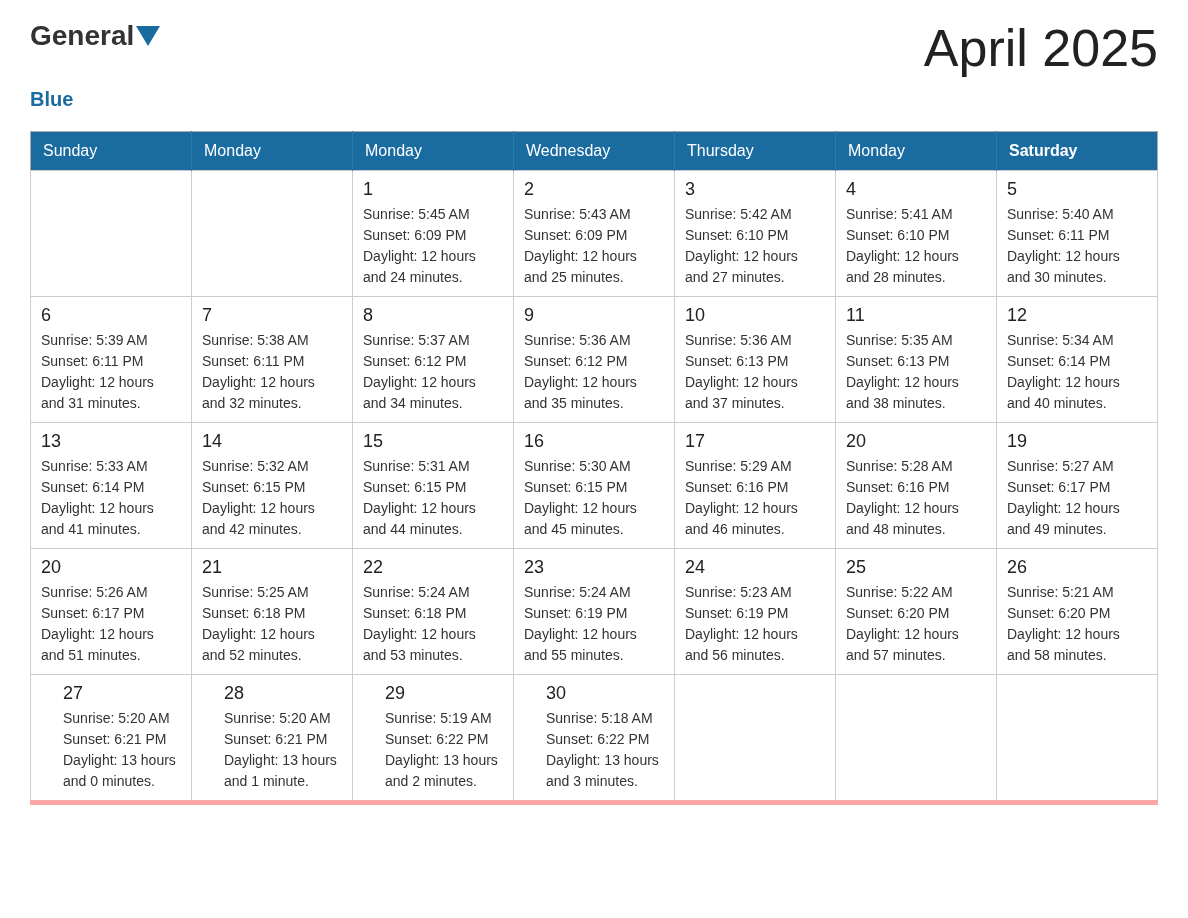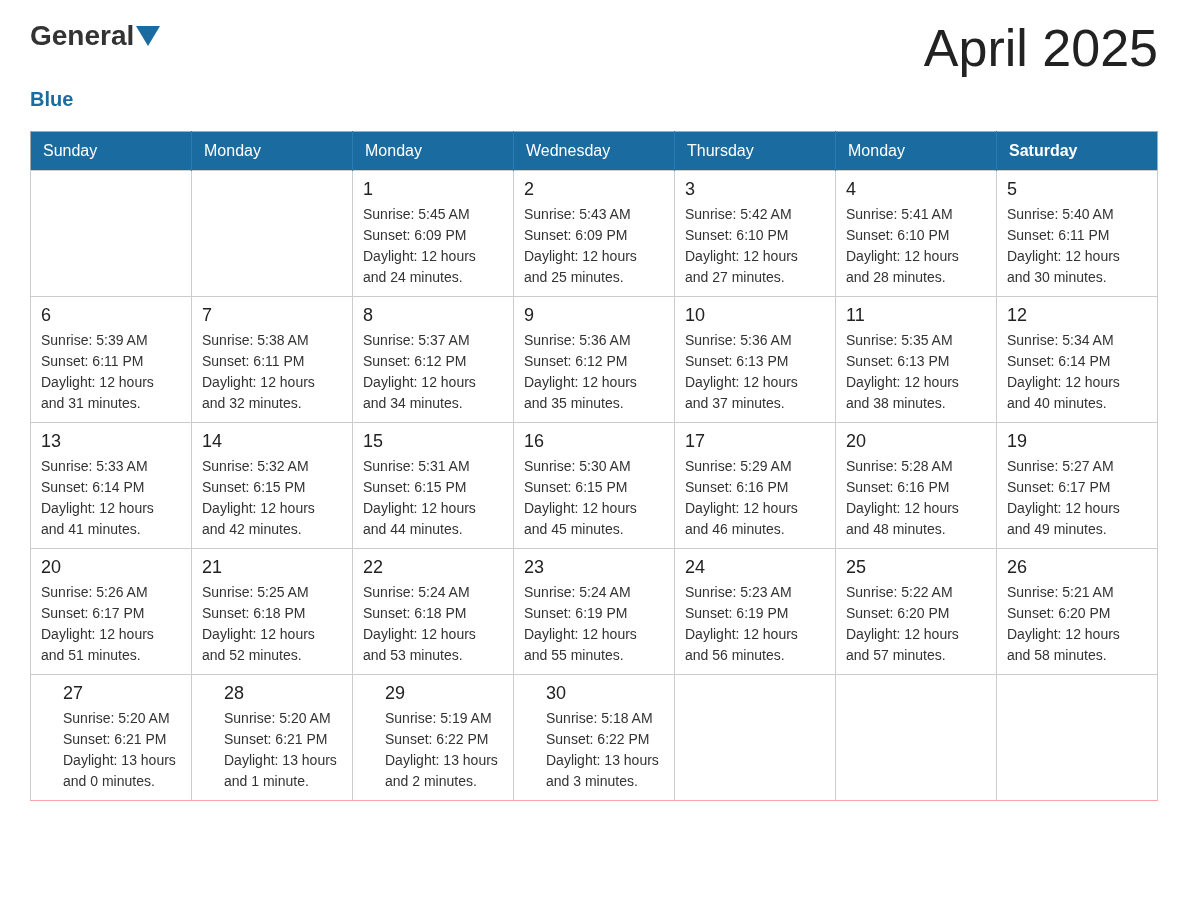--- a/index.html
+++ b/index.html
@@ -89,21 +89,21 @@
       font-weight: normal;
       margin-bottom: 4px;
     }
     .day-info {
       font-size: 14px;
       color: #333;
       line-height: 1.5;
     }
     .empty-cell { background: #fff; }
     .calendar-table tr td { height: 110px; }
-    .calendar-table tr:last-child td { border-bottom: 1px solid #fca5a5; padding-left: 32px; }
+    .calendar-table tr:last-child td { border-bottom: 5px solid #fca5a5; padding-left: 32px; }
   </style>
 </head>
 <body>
 
 <div class="header">
   <div class="logo">
     <div class="logo-text">
       <span class="logo-general">General</span>
         <span class="logo-triangle"></span>
     </div>

